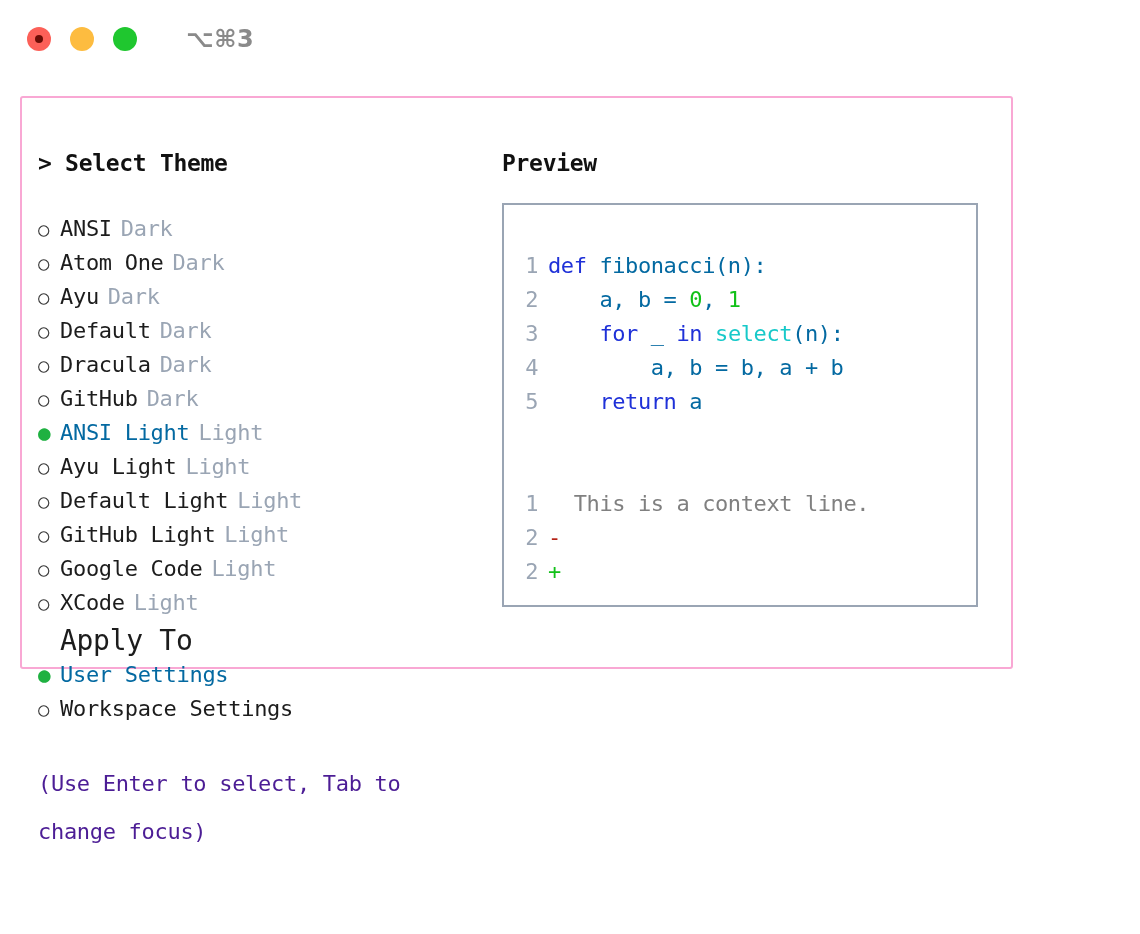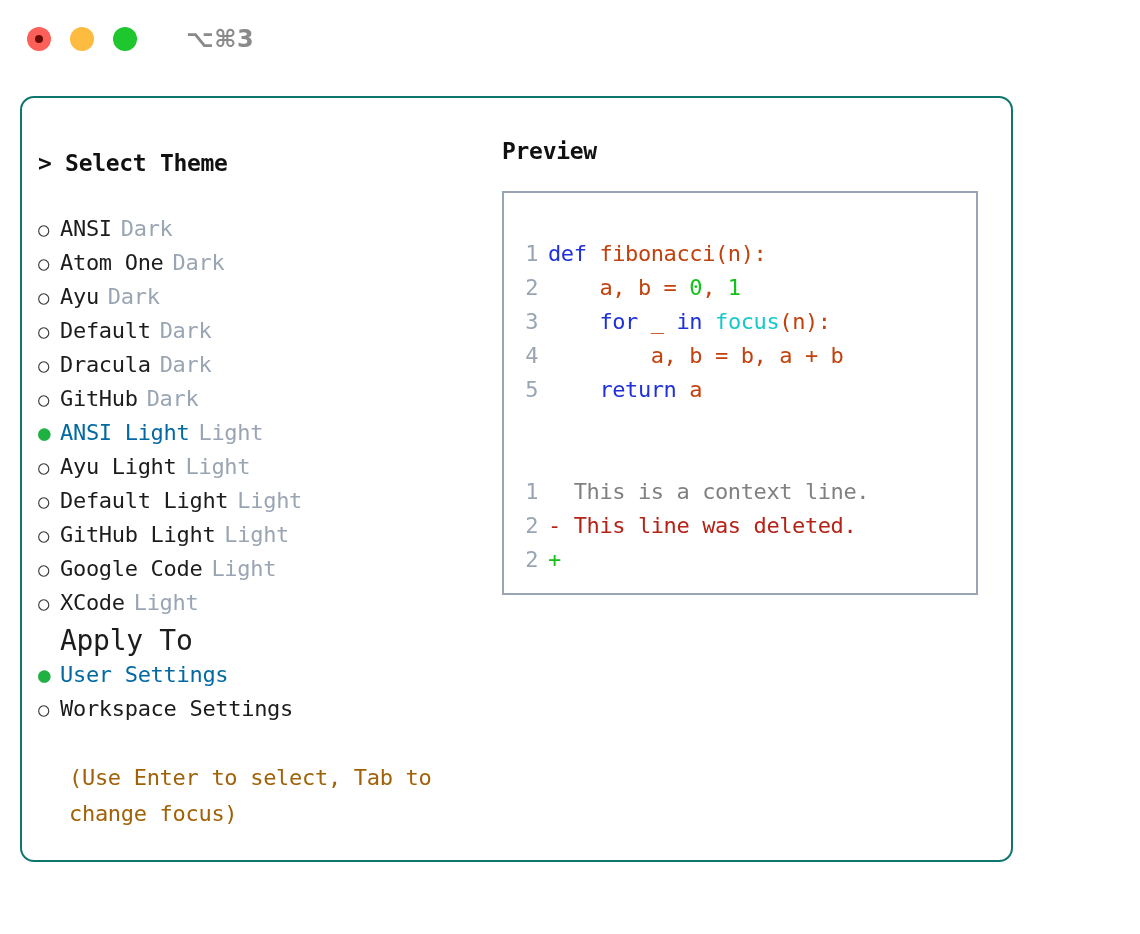--- a/index.html
+++ b/index.html
@@ -64,23 +64,23 @@
     color: #8a8a8a;
     letter-spacing: 0.5px;
   }
 
   
   .panel {
     position: absolute;
     left: 20px;
     top: 96px;
     width: 993px;
-    height: 766px;
-    border: 2px solid #0f766e;
-    border-radius: 14px;
+    height: 573px;
+    border: 2px solid #f9a8d4;
+    border-radius: 3px;
     background: #ffffff;
     box-sizing: border-box;
   }
   .panel-inner {
     position: relative;
     width: 100%;
     height: 100%;
   }
 
   
@@ -128,32 +128,31 @@
     line-height: 34px;
     height: 34px;
     white-space: pre;
     letter-spacing: -0.3px;
     padding-left: 22px;
   }
   .spacer-row { height: 34px; }
   .hint {
     margin-top: 34px;
     font-size: 22px;
-    color: #a16207;
-    line-height: 36px;
+    color: #4c1d95;
+    line-height: 48px;
     letter-spacing: -0.3px;
     width: 420px;
-    margin-left: 31px;
   }
 
   
   .right-col {
     position: absolute;
     left: 480px;
-    top: 36px;
+    top: 48px;
     width: 490px;
   }
   .preview-title {
     font-size: 23px;
     font-weight: bold;
     color: #111111;
     line-height: 34px;
     letter-spacing: -0.3px;
   }
   .preview-box {
@@ -179,21 +178,21 @@
     flex: 0 0 44px;
     text-align: right;
     color: #9aa5b4;
     padding-right: 10px;
     box-sizing: border-box;
   }
   .code-blank { height: 34px; }
   .tok-kw   { color: #1f31d8; }
   .tok-fn   { color: #17c9c9; }
   .tok-num  { color: #12c119; }
-  .tok-txt  { color: #c2410c; text-align: center; }
+  .tok-txt  { color: #0369a1; text-align: center; }
   .tok-ctx  { color: #808080; }
   .tok-del  { color: #b52216; }
   .tok-add  { color: #12c119; }
 </style>
 </head>
 <body>
 
 <div class="screen">
 
   <div class="titlebar">
@@ -303,21 +302,21 @@
             <span><span class="tok-kw">def</span><span class="tok-txt"> fibonacci(n):</span></span>
           </div>
 
           <div class="code-line">
             <span class="ln">2</span>
             <span><span class="tok-txt">    a, b = </span><span class="tok-num">0</span><span class="tok-txt">, </span><span class="tok-num">1</span></span>
           </div>
 
           <div class="code-line">
             <span class="ln">3</span>
-            <span><span class="tok-txt">    </span><span class="tok-kw">for</span><span class="tok-txt"> _ </span><span class="tok-kw">in</span><span class="tok-txt"> </span><span class="tok-fn">focus</span><span class="tok-txt">(n):</span></span>
+            <span><span class="tok-txt">    </span><span class="tok-kw">for</span><span class="tok-txt"> _ </span><span class="tok-kw">in</span><span class="tok-txt"> </span><span class="tok-fn">select</span><span class="tok-txt">(n):</span></span>
           </div>
 
           <div class="code-line">
             <span class="ln">4</span>
             <span><span class="tok-txt">        a, b = b, a + b</span></span>
           </div>
 
           <div class="code-line">
             <span class="ln">5</span>
             <span><span class="tok-txt">    </span><span class="tok-kw">return</span><span class="tok-txt"> a</span></span>
@@ -326,21 +325,21 @@
           <div class="code-blank"></div>
           <div class="code-blank"></div>
 
           <div class="code-line">
             <span class="ln">1</span>
             <span class="tok-ctx">  </span><span class="tok-ctx">This is a context line.</span>
           </div>
 
           <div class="code-line">
             <span class="ln">2</span>
-            <span class="tok-del">- </span><span class="tok-del">This line was deleted.</span>
+            <span class="tok-del">- </span>
           </div>
 
           <div class="code-line">
             <span class="ln">2</span>
             <span class="tok-add">+ </span>
           </div>
 
         </div>
       </div>
 

